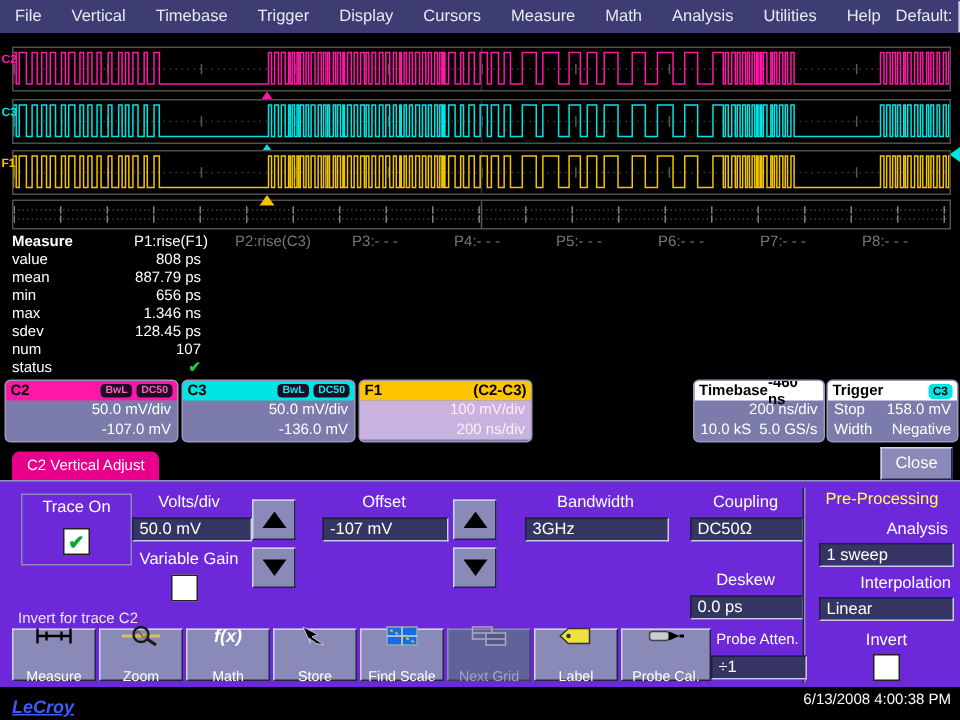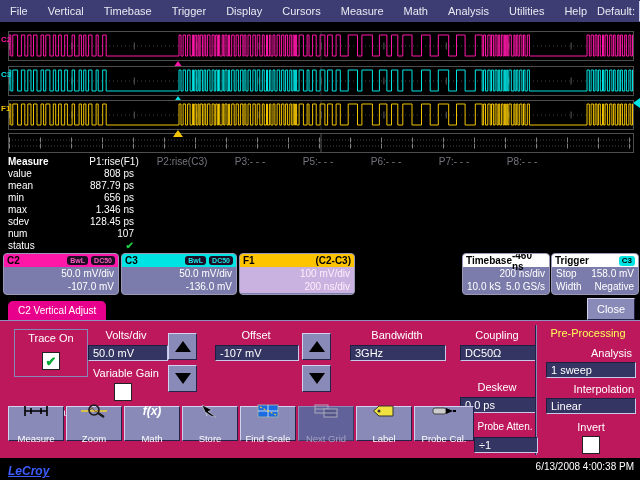--- a/index.html
+++ b/index.html
@@ -61,40 +61,40 @@
     line-height:10px;font-weight:bold;}
 
   
   #tabbar{position:absolute;left:0;top:296px;width:640px;height:24px;background:#000;}
   #dlg-tab{position:absolute;left:8px;bottom:0;height:19px;background:#e8008c;color:#fff;
     font-size:10px;border-radius:5px 5px 0 0;padding:0 10px;display:flex;align-items:center;}
   #close-btn{position:absolute;right:5px;top:2px;width:46px;height:20px;}
   .btn{background:#8a8ab8;border:1px solid;border-color:#d2d2ee #23234a #23234a #d2d2ee;
     color:#fff;font-size:11px;display:flex;align-items:center;justify-content:center;
     font-family:"Liberation Sans",sans-serif;}
-  #dialog{position:absolute;left:0;top:320px;width:640px;height:138px;background:#be185d;
+  #dialog{position:absolute;left:0;top:320px;width:640px;height:138px;background:#6d28d9;
     border-top:1px solid #9090c0;color:#fff;font-size:11px;}
   .grp-label{position:absolute;text-align:center;color:#fff;}
   .field{position:absolute;background:#353564;border:1px solid;
     border-color:#1e1e42 #c9c9ea #c9c9ea #1e1e42;color:#fff;font-size:11px;
     padding:0 4px;line-height:14px;height:14px;}
   .checkbox{width:16px;height:16px;background:#fff;border:1px solid #222;
     display:flex;align-items:center;justify-content:center;font-size:13px;font-weight:bold;
     color:#00aa33;position:absolute;}
   .arrow-btn{position:absolute;width:27px;height:25px;}
   .arr-up{width:0;height:0;border-left:8px solid transparent;border-right:8px solid transparent;
     border-bottom:11px solid #000;}
   .arr-dn{width:0;height:0;border-left:8px solid transparent;border-right:8px solid transparent;
     border-top:11px solid #000;}
   #traceon-group{position:absolute;left:14px;top:8px;width:72px;height:46px;
     border:1px solid #8888b8;}
   #sep-pre{position:absolute;left:536px;top:4px;width:1px;height:130px;background:#8a8ab8;
     box-shadow:-1px 0 0 #22224a;}
   #pre-title{color:#ffff55;}
-  .action-btn{position:absolute;top:85px;height:33px;display:flex;flex-direction:column;
+  .action-btn{position:absolute;top:98px;height:33px;display:flex;flex-direction:column;
     align-items:center;justify-content:center;gap:15px;font-size:9.5px;}
   .action-btn .ic{height:15px;display:flex;align-items:center;justify-content:center;}
   .action-btn.disabled{background:#62629a;color:#a2a2c4;border-color:#8a8ab4 #3a3a66 #3a3a66 #8a8ab4;}
   #actions-label{position:absolute;left:12px;top:86px;font-size:10px;color:#e8e8f2;}
 
   
   #statusbar{position:absolute;left:0;top:458px;width:640px;height:22px;background:#000;}
   #lecroy-logo{position:absolute;left:8px;bottom:2px;color:#3c5cff;font-weight:bold;
     font-style:italic;font-size:12px;text-decoration:underline;}
   #timestamp{position:absolute;right:6px;top:3px;color:#fff;font-size:10px;}
@@ -206,20 +206,30 @@
           <div class="m-head">P3:- - -</div>
           <div class="m-cell"></div>
           <div class="m-cell"></div>
           <div class="m-cell"></div>
           <div class="m-cell"></div>
           <div class="m-cell"></div>
           <div class="m-cell"></div>
           <div class="m-cell status"></div>
         </div>
         <div class="m-col">
+          <div class="m-head">P4:- - -</div>
+          <div class="m-cell"></div>
+          <div class="m-cell"></div>
+          <div class="m-cell"></div>
+          <div class="m-cell"></div>
+          <div class="m-cell"></div>
+          <div class="m-cell"></div>
+          <div class="m-cell status"></div>
+        </div>
+        <div class="m-col">
           <div class="m-head">P5:- - -</div>
           <div class="m-cell"></div>
           <div class="m-cell"></div>
           <div class="m-cell"></div>
           <div class="m-cell"></div>
           <div class="m-cell"></div>
           <div class="m-cell"></div>
           <div class="m-cell status"></div>
         </div>
         <div class="m-col">

